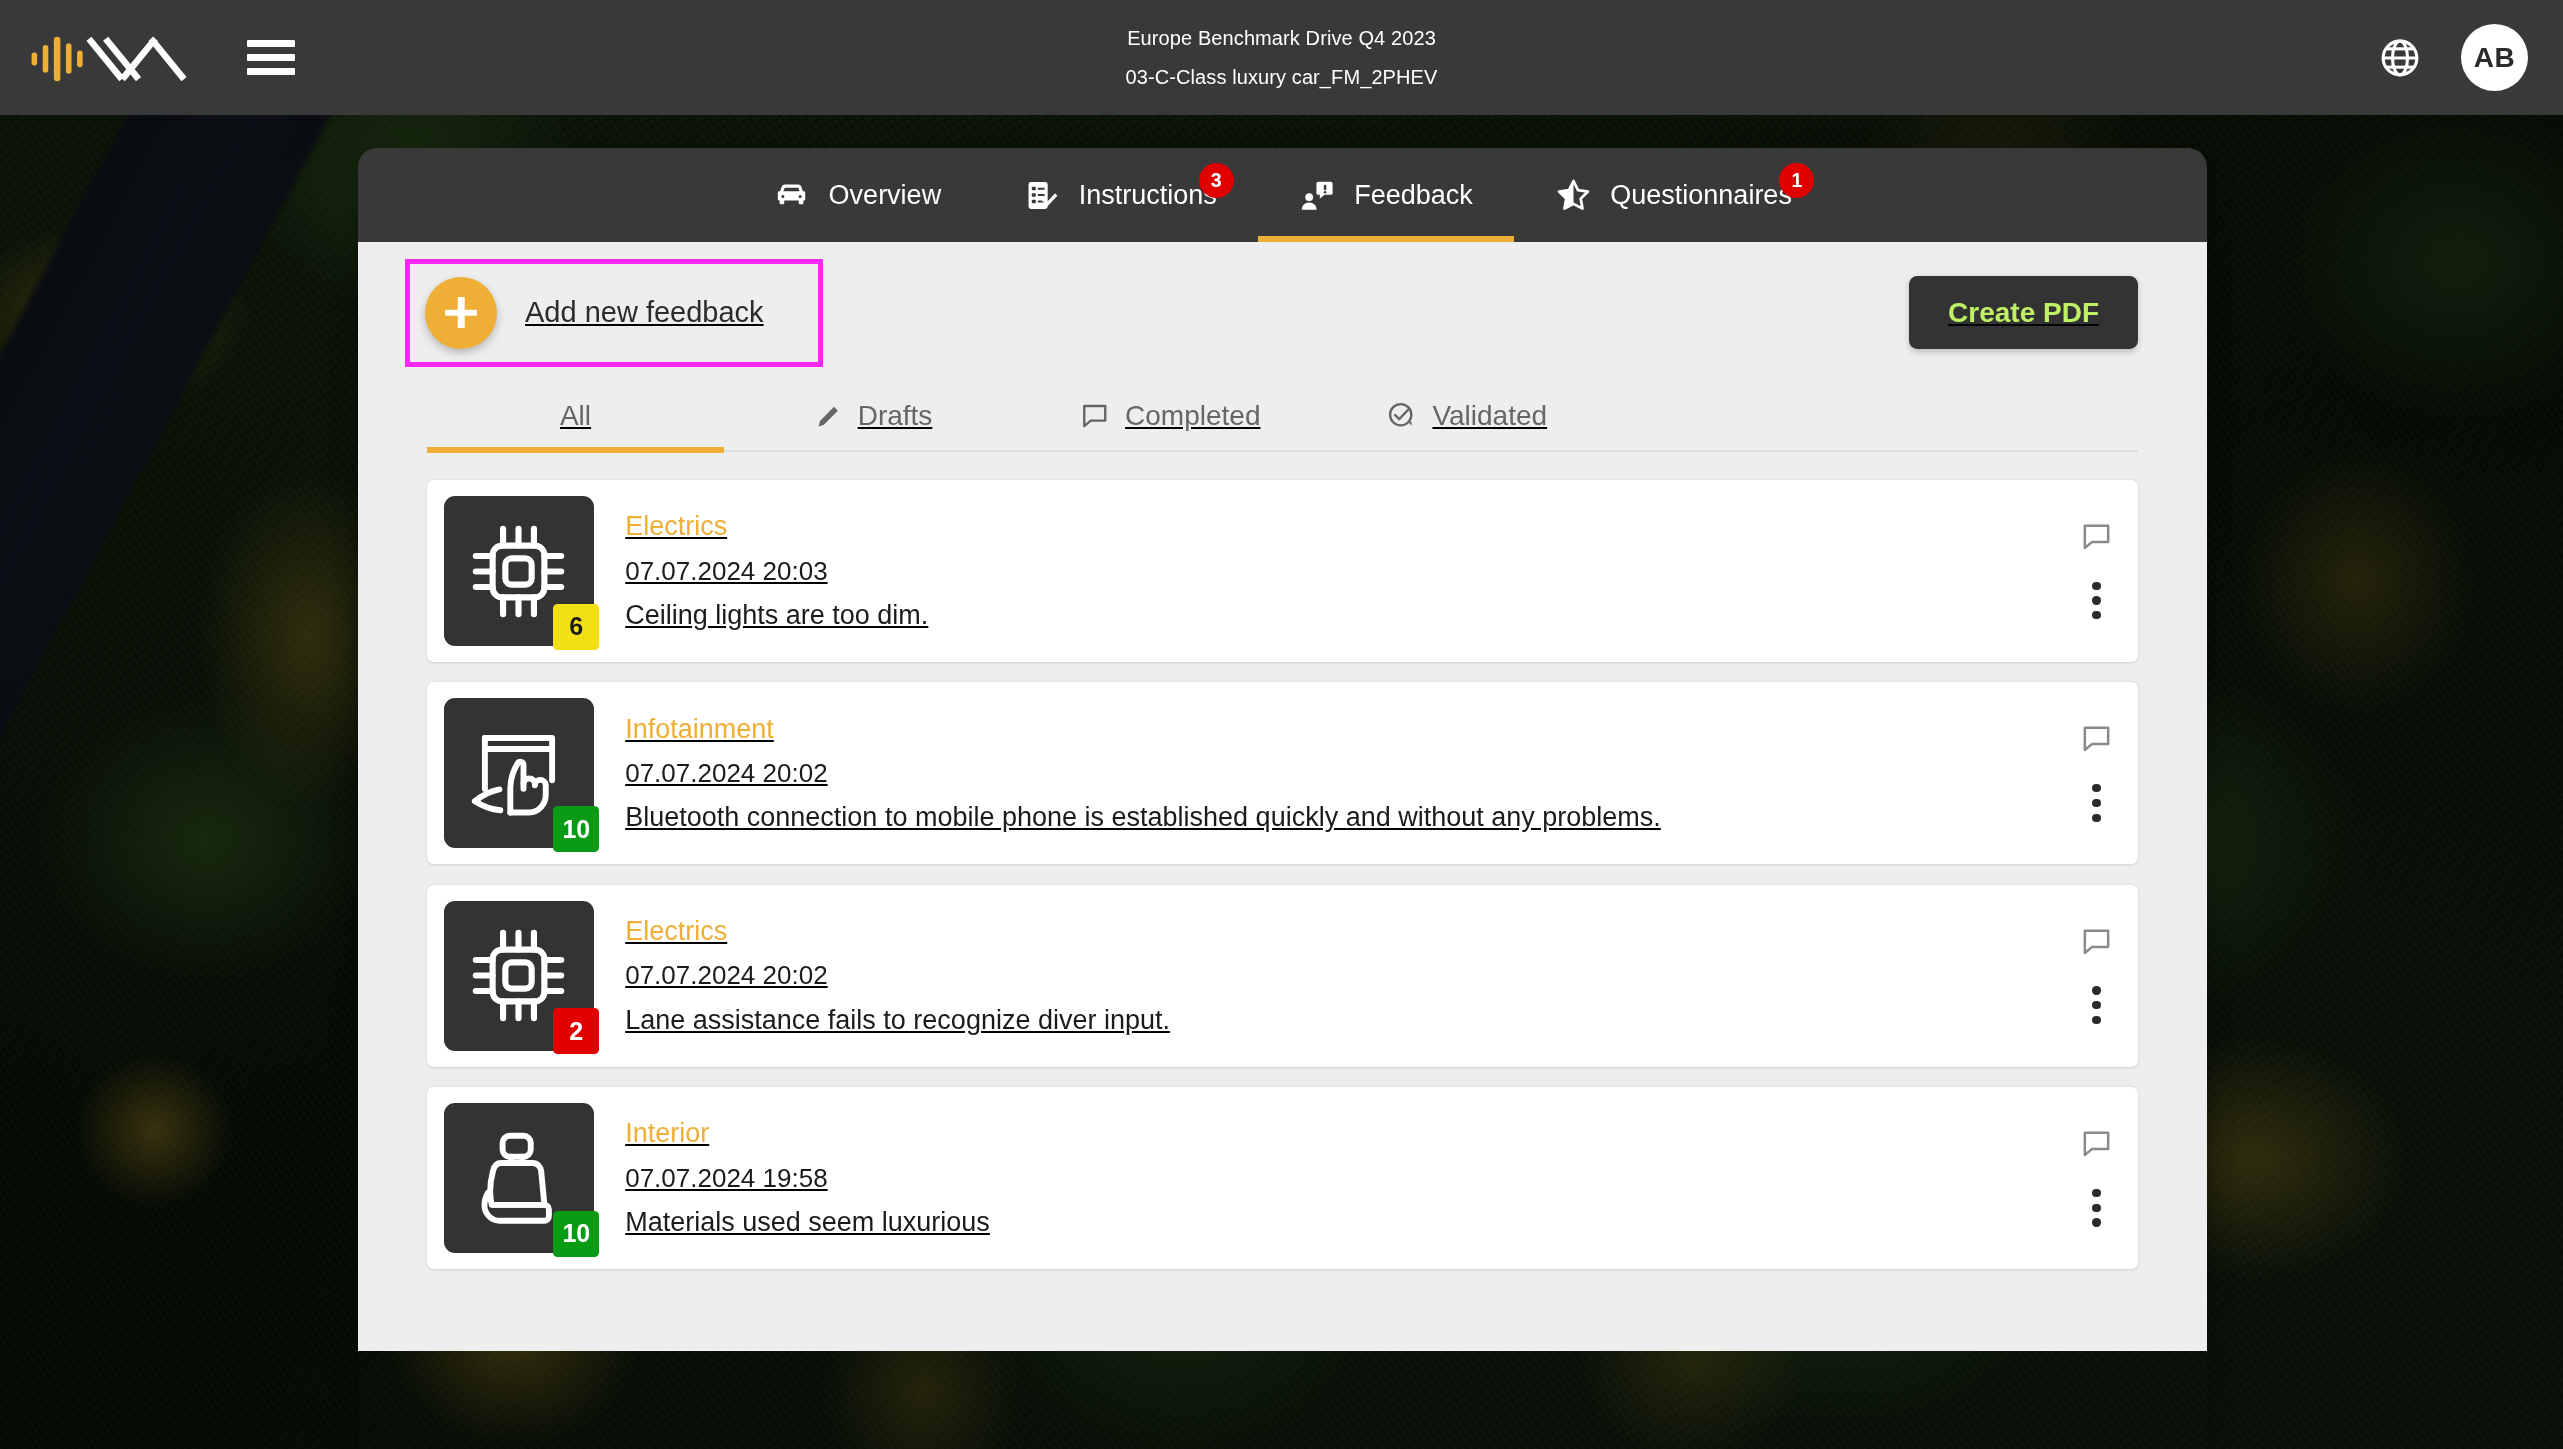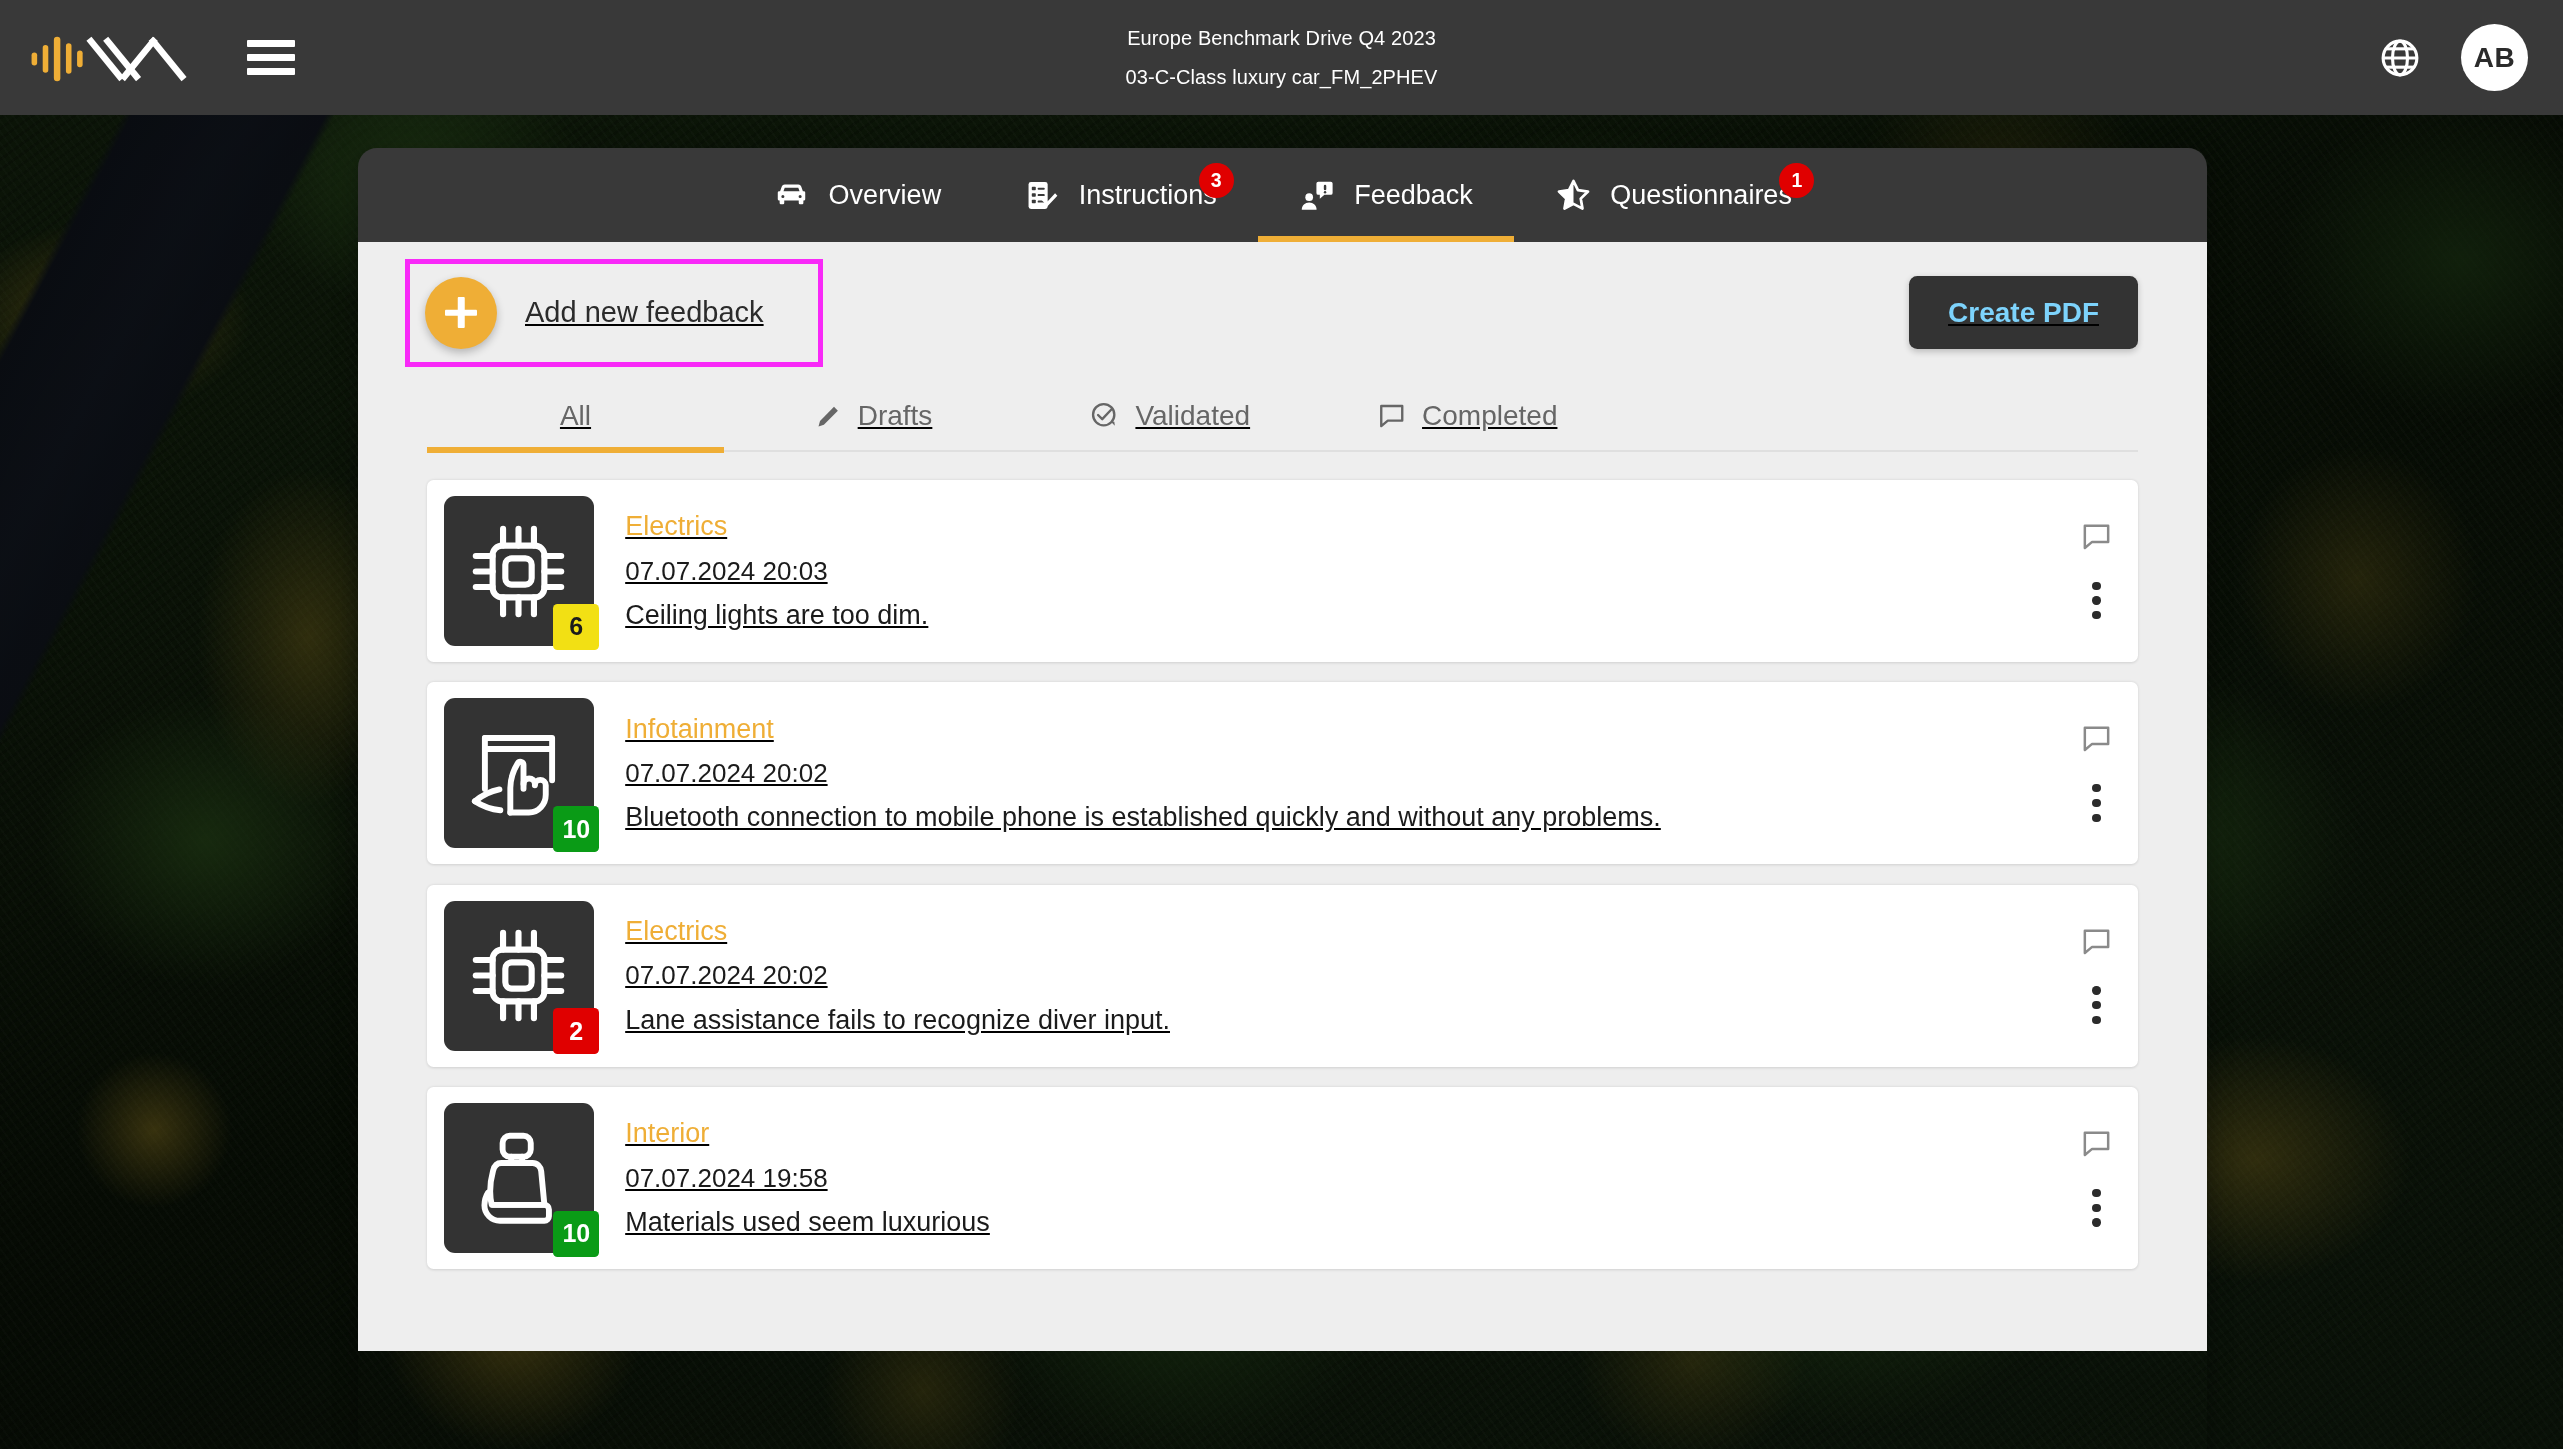--- a/index.html
+++ b/index.html
@@ -213,21 +213,21 @@
     position: absolute;
     background: #fff;
     border-radius: 0.9px;
   }
   #add-feedback-plus::before { left: 50%; top: 20.4px; width: 6.5px; height: 31.5px; transform: translateX(-50%); }
   #add-feedback-plus::after  { top: 50%; left: 20.4px; height: 6.5px; width: 31.5px; transform: translateY(-50%); }
   #add-feedback-label { font-size: 29px; color: #2b2b2b; }
 
   #create-pdf-button {
     background: #333333;
-    color: #7dd3fc;
+    color: #bef264;
     font-size: 28px;
     font-weight: 700;
     border: none;
     border-radius: 8.3px;
     padding: 20.4px 39px;
     cursor: pointer;
     font-family: "Liberation Sans", sans-serif;
     box-shadow: 0 2.8px 6.5px rgba(0,0,0,.2);
   }
 
@@ -454,36 +454,36 @@
         <span style="display:flex;">
           <svg width="30" height="30" viewBox="0 0 24 24" fill="#666666">
             <path d="M4.4 20.3l1.2-4.4L16.8 4.6l3.1 3.1L8.7 18.9z"></path>
           </svg>
         </span>
         <span>Drafts</span>
       </div>
 
       <div class="filter-tab">
         <span style="display:flex;">
+          <svg width="31.5" height="31.5" viewBox="0 0 24 24" fill="none" stroke="#666666" stroke-width="1.8" stroke-linejoin="round">
+            <path d="M4 4.6h16v11.1h-11l-5 4.2z"></path>
+          </svg>
+        </span>
+        <span>Completed</span>
+      </div>
+
+      <div class="filter-tab">
+        <span style="display:flex;">
           <svg width="31.5" height="31.5" viewBox="0 0 24 24" fill="none" stroke="#666666" stroke-width="1.8">
             <circle cx="11.2" cy="11.2" r="8.1"></circle>
             <path d="M6.9 11.4l3.2 3.2 7.1-7.6" stroke-linecap="round" stroke-linejoin="round"></path>
             <path d="M15.1 15.1l4.6 4.6-.4-3.1-3.1-.4z" fill="#666666" stroke="none"></path>
           </svg>
         </span>
         <span>Validated</span>
-      </div>
-
-      <div class="filter-tab">
-        <span style="display:flex;">
-          <svg width="31.5" height="31.5" viewBox="0 0 24 24" fill="none" stroke="#666666" stroke-width="1.8" stroke-linejoin="round">
-            <path d="M4 4.6h16v11.1h-11l-5 4.2z"></path>
-          </svg>
-        </span>
-        <span>Completed</span>
       </div>
     </div>
 
     <div id="feedback-list">
 
       <div class="feedback-card">
         <div class="card-thumb">
           <div class="card-thumb-box">
             <svg width="109" height="109" viewBox="0 0 24 24" fill="none" stroke="#ffffff" stroke-width="1.35" stroke-linecap="round">
               <rect x="6.3" y="6.3" width="11.4" height="11.4" rx="2.1"></rect>

